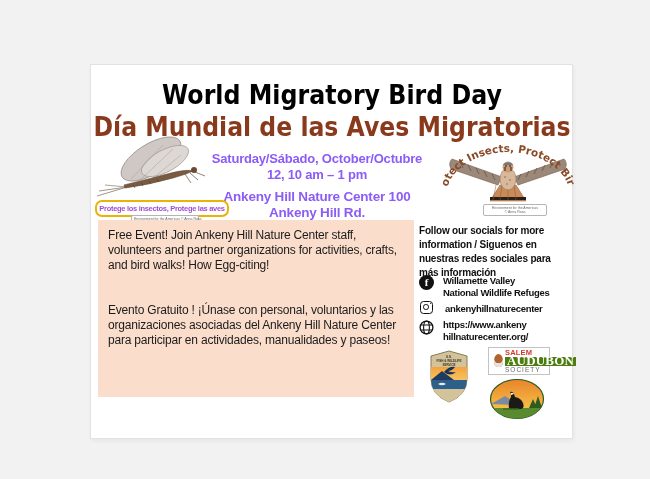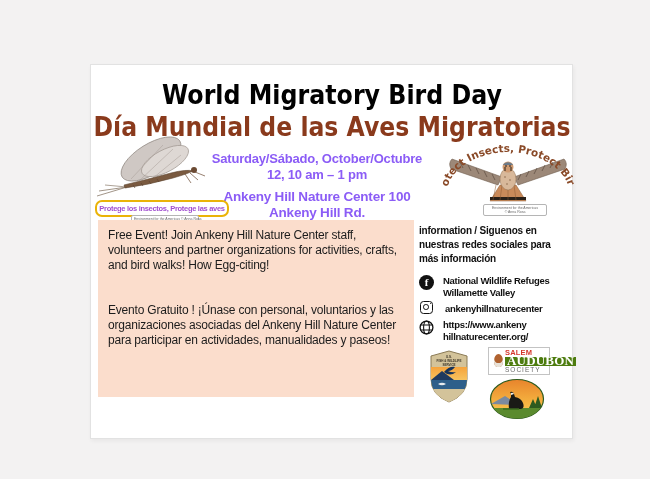--- a/index.html
+++ b/index.html
@@ -142,30 +142,31 @@
       <div>Environment for the Americas</div>
       <div>© Anna Rosa</div>
     </div>
 
     <div class="abs desc">
       <p>Free Event! Join Ankeny Hill Nature Center staff, volunteers and partner organizations for activities, crafts, and bird walks! How Egg-citing!</p>
       <p>Evento Gratuito ! ¡Únase con personal, voluntarios y las organizaciones asociadas del Ankeny Hill Nature Center para participar en actividades, manualidades y paseos!</p>
     </div>
 
     <div class="abs soc-intro">
+      <div>Follow our socials for more</div>
       <div>information / Siguenos en</div>
       <div>nuestras redes sociales para</div>
       <div>más información</div>
     </div>
 
     <div class="abs soc-row row-fb">
       <span class="fb-icon">f</span>
       <span class="soc-label">
+        <div>Willamette Valley</div>
         <div>National Wildlife Refuges</div>
-        <div>Willamette Valley</div>
       </span>
     </div>
 
     <div class="abs soc-row row-ig">
       <span class="ig-icon"></span>
       <span class="soc-label" style="margin-left:10px;margin-top:3px;">ankenyhillnaturecenter</span>
     </div>
 
     <div class="abs soc-row row-web">
       <svg class="globe-icon" width="15" height="15" viewBox="0 0 15 15">

